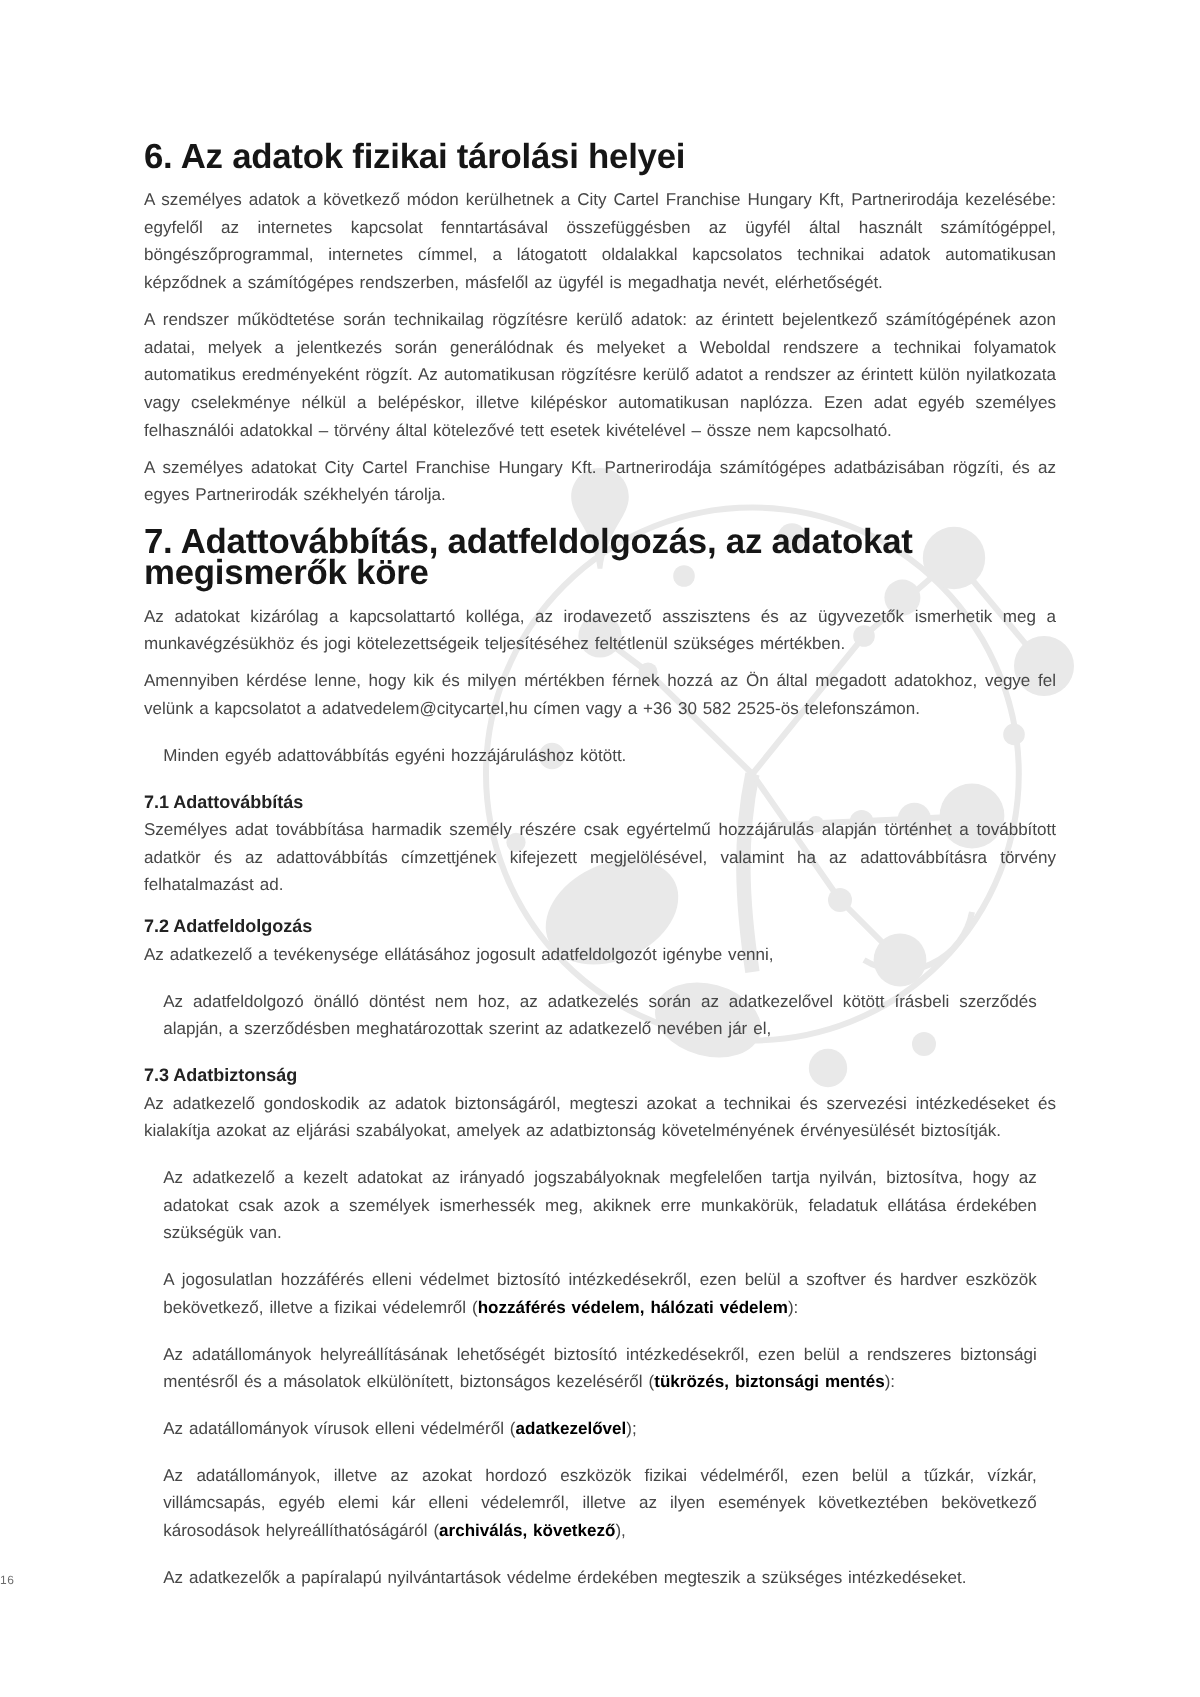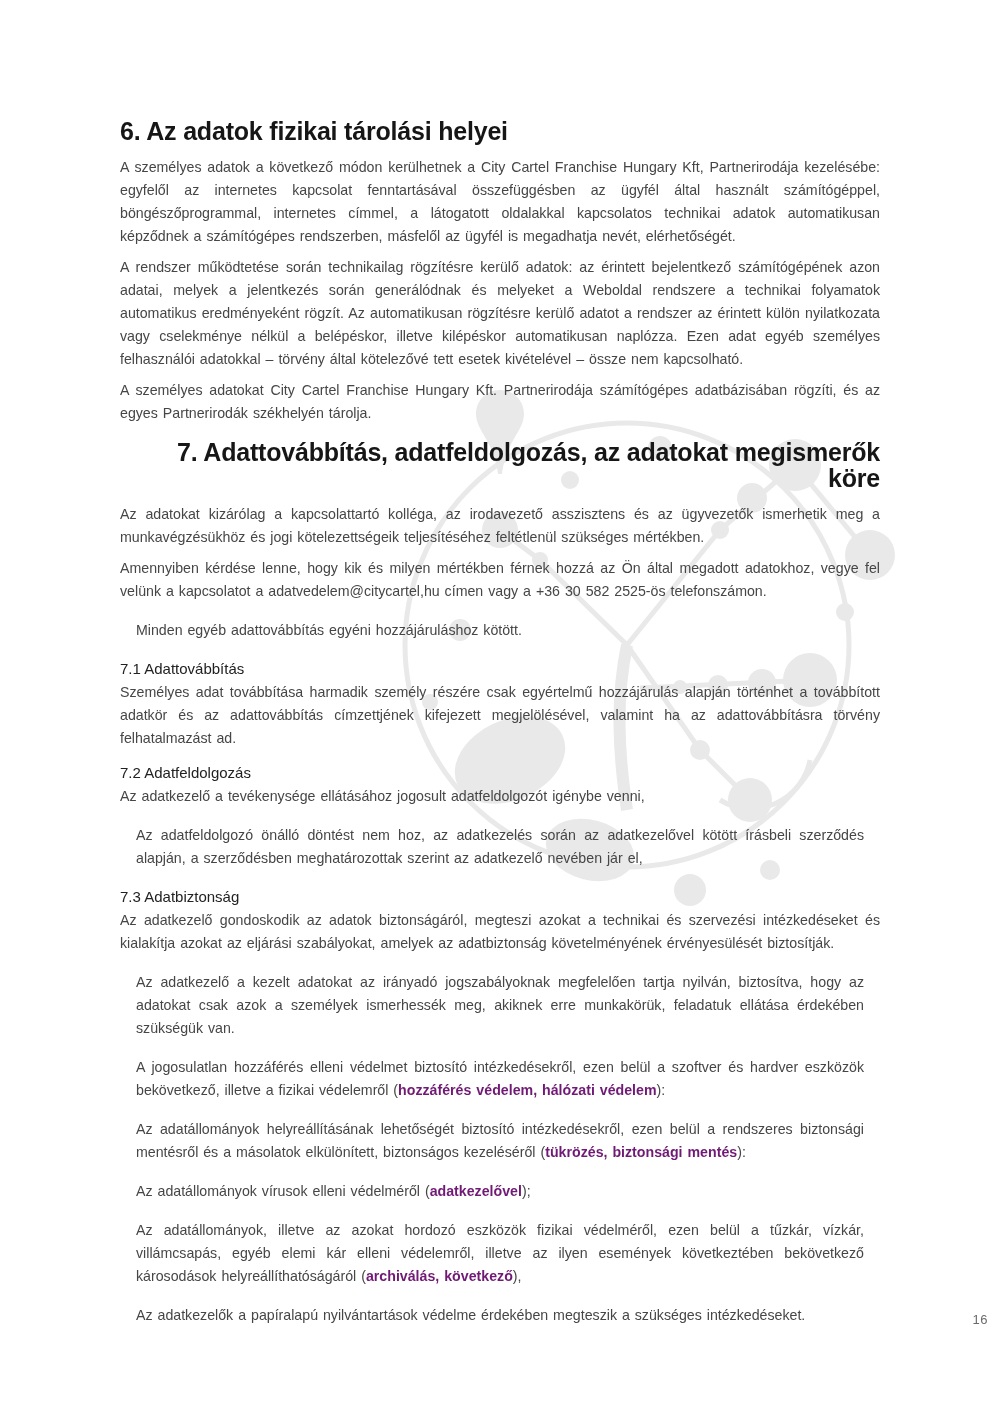--- a/index.html
+++ b/index.html
@@ -21,36 +21,36 @@
     position:absolute;left:340px;top:330px;width:560px;height:650px;
     z-index:0;pointer-events:none;
   }
   .doc{
     position:relative;z-index:1;
     padding:118px 120px 0 120px;
     font-size:14.2px;line-height:23px;
     word-spacing:1px;
   }
   h1.sec{
-    font-size:25px;line-height:26px;margin:0 0 12px 0;
+    font-size:29px;line-height:26px;margin:0 0 12px 0;
     font-weight:800;color:var(--heading);letter-spacing:-0.2px;
     word-spacing:0;
   }
-  h1.sec.later{margin-top:14px;text-align:right;}
+  h1.sec.later{margin-top:14px;}
   h2.sub{
     font-size:15px;line-height:21px;margin:12px 0 2px 0;
-    font-weight:400;color:#222222;word-spacing:0;
+    font-weight:700;color:#222222;word-spacing:0;
   }
   p{margin:8px 0 0 0;text-align:justify;}
   p.tight{margin:16px;}
   p.after-sub{margin-top:0;}
-  b{color:#701a75;}
+  b{color:#000000;}
   .page-number{
     position:absolute;left:0;right:12px;top:1312px;
-    text-align:right;font-size:13px;color:var(--pagenum);
+    text-align:left;font-size:10px;color:var(--pagenum);
     z-index:1;letter-spacing:0.5px;
   }
 </style>
 </head>
 <body>
 
 <svg class="watermark" viewBox="0 0 560 650" aria-hidden="true">
   <g stroke="#e9e9e9" fill="none" stroke-width="5">
     <circle cx="287" cy="315" r="222"></circle>
     <path d="M287 480 C 278 420 276 368 287 315" stroke-width="12"></path>

